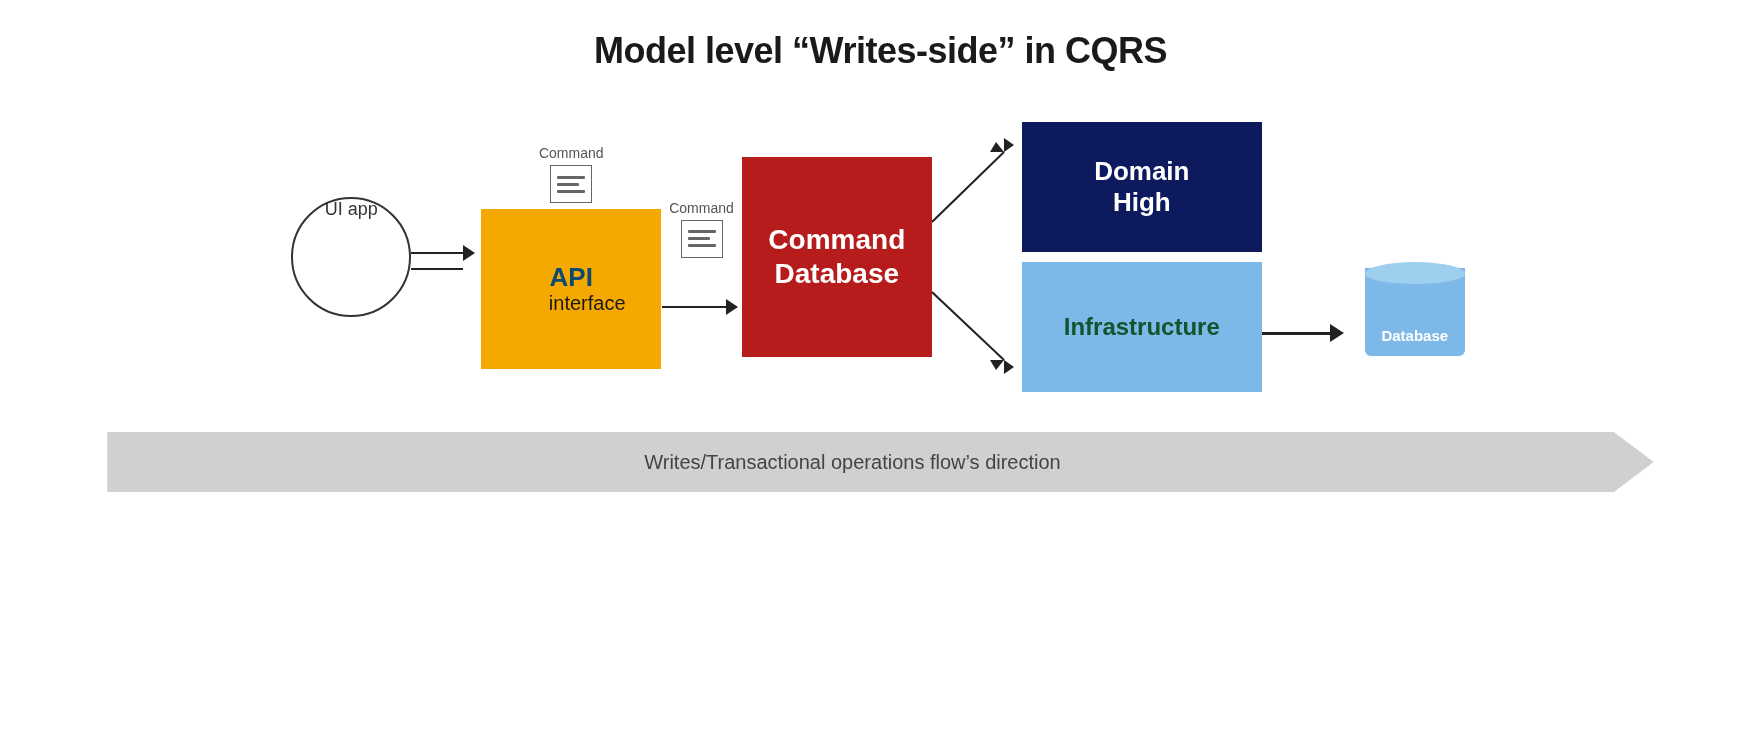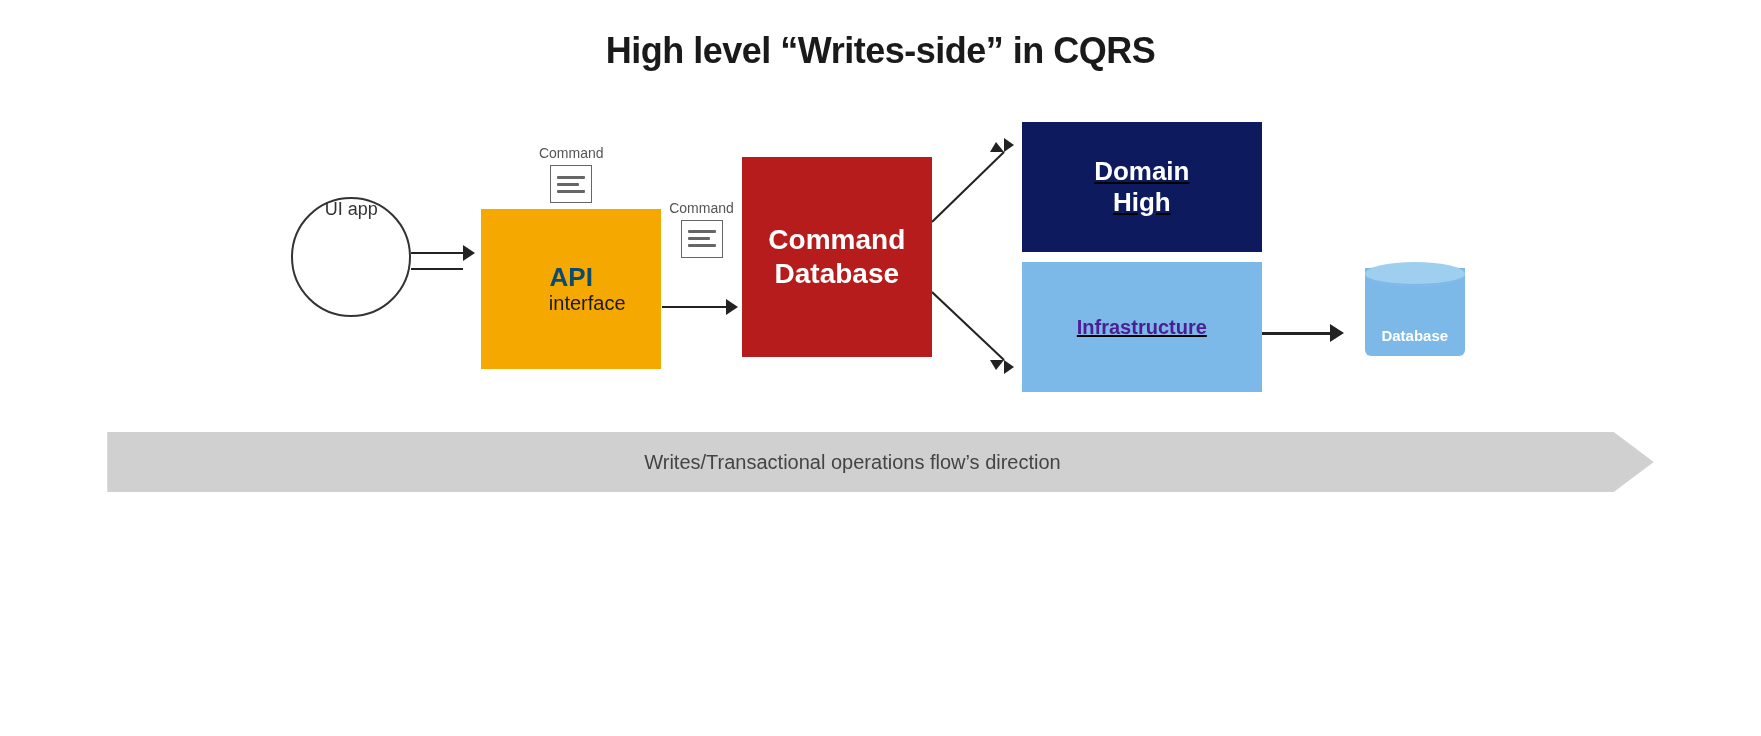--- a/index.html
+++ b/index.html
@@ -154,21 +154,20 @@
       text-align: center;
       line-height: 1.2;
     }
 
     
     .right-column {
       display: flex;
       flex-direction: column;
       gap: 10px;
       flex-shrink: 0;
-      text-decoration: underline;
     }
 
     .domain-box {
       width: 240px;
       height: 130px;
       background: #0D1B5E;
       display: flex;
       align-items: center;
       justify-content: center;
     }
@@ -184,23 +183,23 @@
     .infra-box {
       width: 240px;
       height: 130px;
       background: #7CB9E8;
       display: flex;
       align-items: center;
       justify-content: center;
     }
 
     .infra-box-label {
-      font-size: 20px;
-      font-weight: 900;
-      color: #4c1d95;
+      font-size: 24px;
+      font-weight: 900;
+      color: #14532d;
     }
 
     
     .db-container {
       display: flex;
       flex-direction: column;
       align-items: center;
       flex-shrink: 0;
       margin-left: 8px;
     }
@@ -242,21 +241,21 @@
       flex-shrink: 0;
       position: relative;
       width: 90px;
       height: 270px;
     }
 
   </style>
 </head>
 <body>
 
-<h1 class="page-title">High level “Writes-side” in CQRS</h1>
+<h1 class="page-title">Model level “Writes-side” in CQRS</h1>
 
 <div class="diagram-area">
 
   <div class="flow-row">
 
     <div class="ui-app-circle">
       <span>UI app</span>
     </div>
 
     <div class="arrow-container" style="width:70px;">

